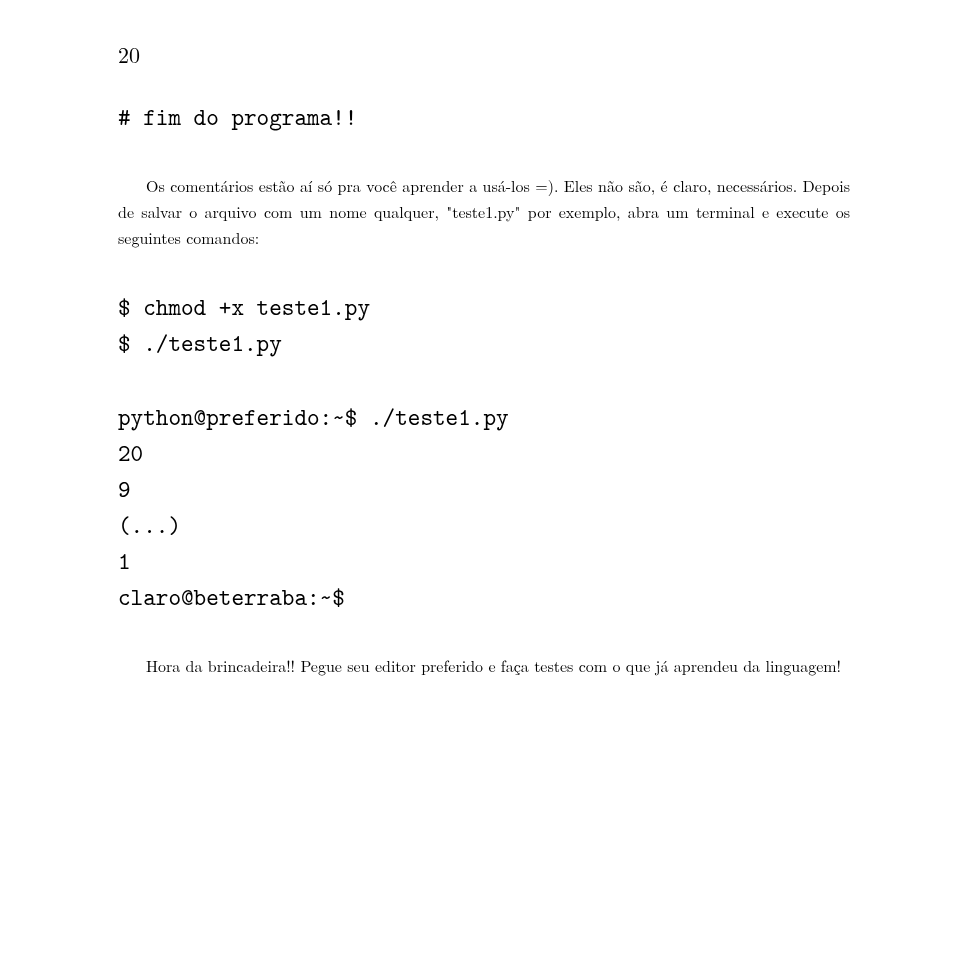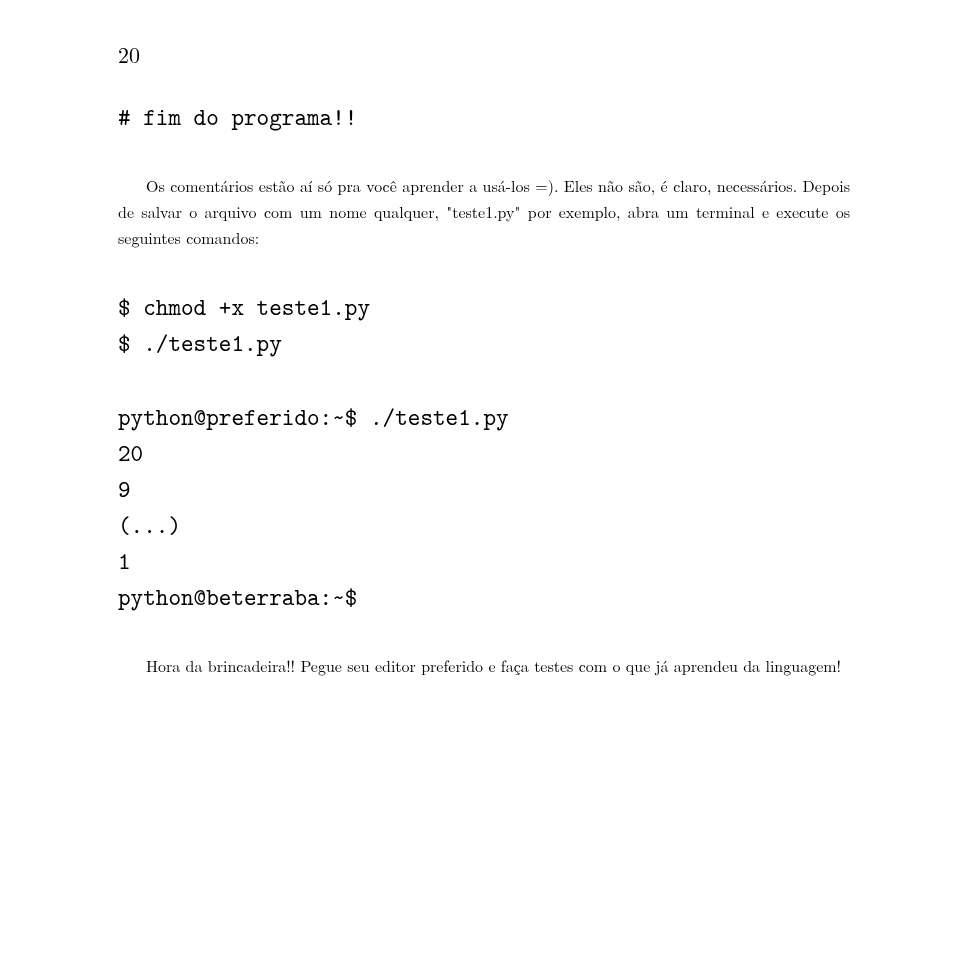--- a/index.html
+++ b/index.html
@@ -55,16 +55,16 @@
 
   <div class="code"><span>$ chmod +x teste1.py</span>
 <span>$ ./teste1.py</span></div>
 
 
   <div class="code"><span>python@preferido:~$ ./teste1.py</span>
 <span>20</span>
 <span>9</span>
 <span>(...)</span>
 <span>1</span>
-<span>python@beterraba:~$</span></div>
+<span>claro@beterraba:~$</span></div>
 
   <div class="para indent last-para">Hora da brincadeira!! Pegue seu editor preferido e faça testes com o que já aprendeu da linguagem!</div>
 </div>
 
 </body></html>

